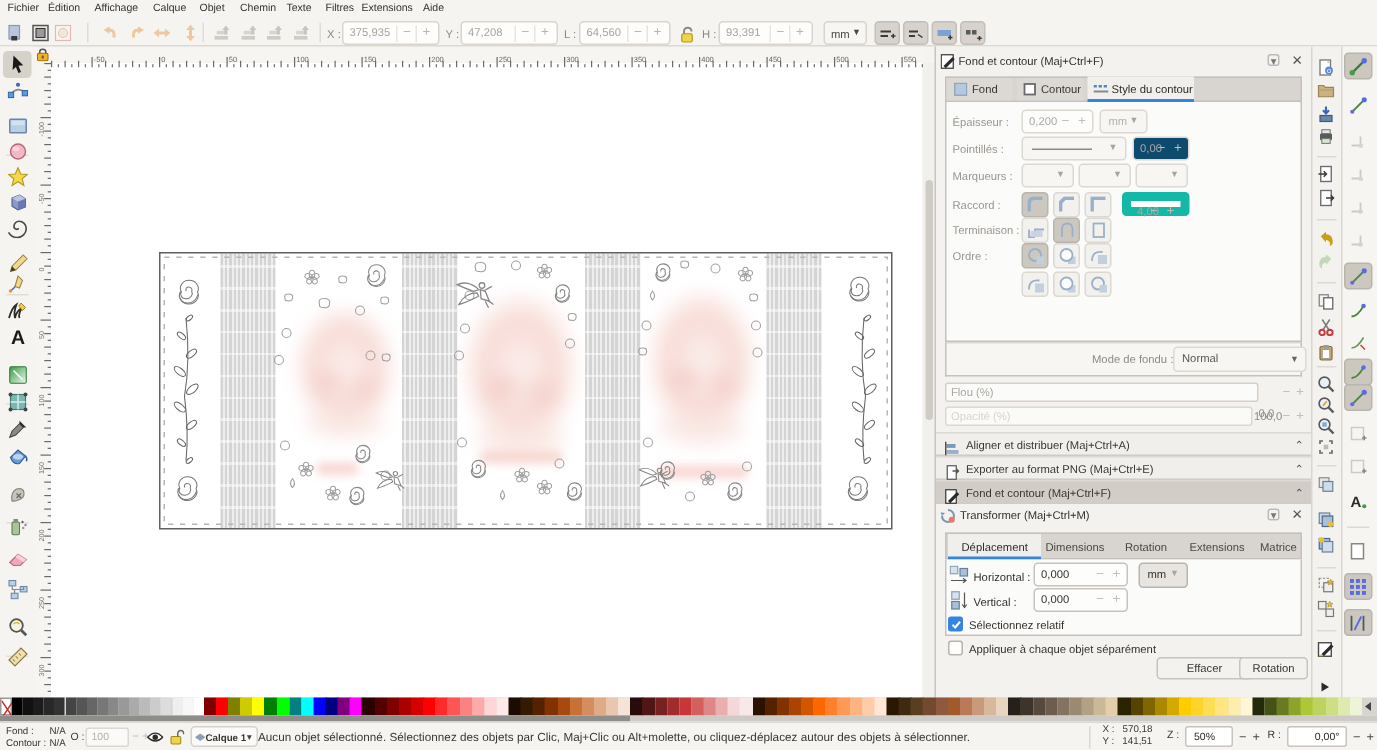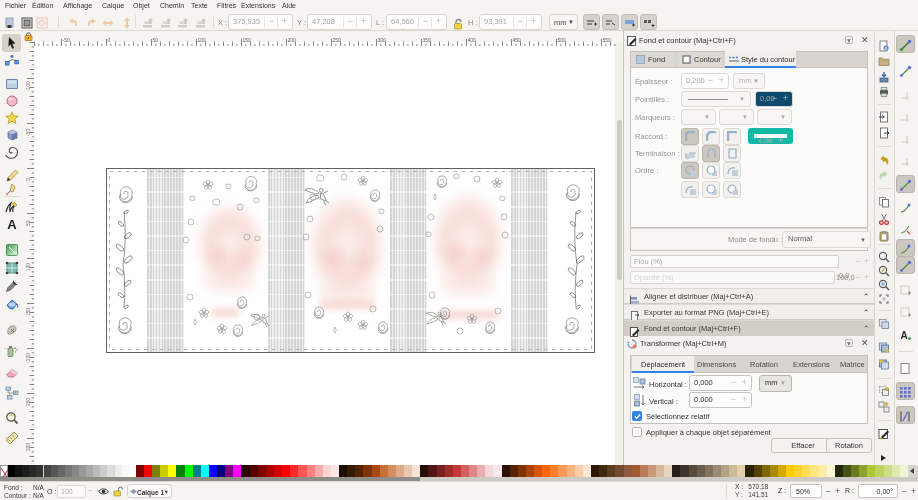--- a/index.html
+++ b/index.html
@@ -1306,20 +1306,21 @@
       <rect x="1" y="5" width="6.5" height="5" rx="0.8" fill="#f0d448" stroke="#a08a18" stroke-width="0.7"></rect>
       <path d="M5.5 5 V3.5 Q5.5 1 7.5 1 Q9.5 1 9.5 3.5" fill="none" stroke="#6a6a6a" stroke-width="1"></path>
     </svg>
     <div class="abs" style="left:127px;top:2px;width:45px;height:14px;background:#fbfaf8;border:1px solid #d5d1cb;border-radius:3px;">
       <svg class="abs" style="left:2px;top:4px" width="7" height="7">
         <path d="M3.5 0 L7 2.5 L3.5 5 L0 2.5 Z" fill="#8aa0b8"></path>
       </svg>
       <span class="abs" style="left:9px;top:3.5px;font-size:6.5px;font-weight:bold;color:#3a3733;">Calque 1</span>
       <span class="abs" style="right:2px;top:4px;font-size:5.5px;color:#444;">▼</span>
     </div>
+    <span class="abs" style="left:172px;top:5px;font-size:7.8px;color:#3a3733;letter-spacing:0.02px;">Aucun objet sélectionné. Sélectionnez des objets par Clic, Maj+Clic ou Alt+molette, ou cliquez-déplacez autour des objets à sélectionner.</span>
     <div class="abs" style="left:726px;top:2px;width:1px;height:15px;background:#dcd8d2;"></div>
     <span class="abs" style="left:735px;top:1px;font-size:6.5px;color:#3a3733;">X :&nbsp;&nbsp;&nbsp;570,18</span>
     <span class="abs" style="left:735px;top:9px;font-size:6.5px;color:#3a3733;">Y :&nbsp;&nbsp;&nbsp;141,51</span>
     <span class="abs" style="left:778px;top:5px;font-size:7px;color:#3a3733;">Z :</span>
     <div class="abs" style="left:790px;top:2px;width:32px;height:14px;background:#fff;border:1px solid #c8c3bc;border-radius:2px;">
       <span class="abs" style="left:5px;top:3px;font-size:7px;color:#2a2a2a;">50%</span>
     </div>
     <span class="abs" style="left:826px;top:4px;font-size:8.5px;color:#4a4742;">−</span>
     <span class="abs" style="left:835px;top:4px;font-size:8.5px;color:#4a4742;">+</span>
     <span class="abs" style="left:845px;top:5px;font-size:7px;color:#3a3733;">R :</span>

